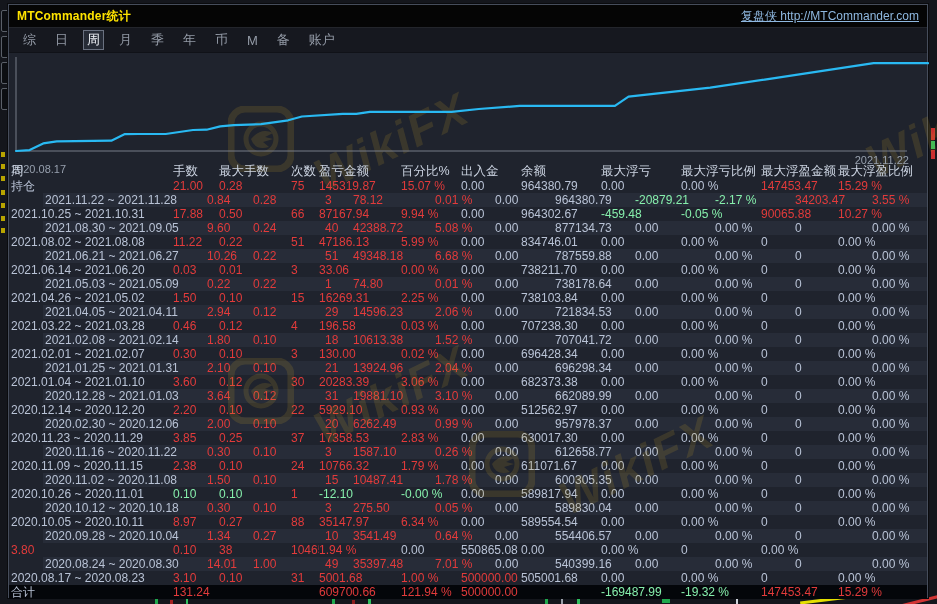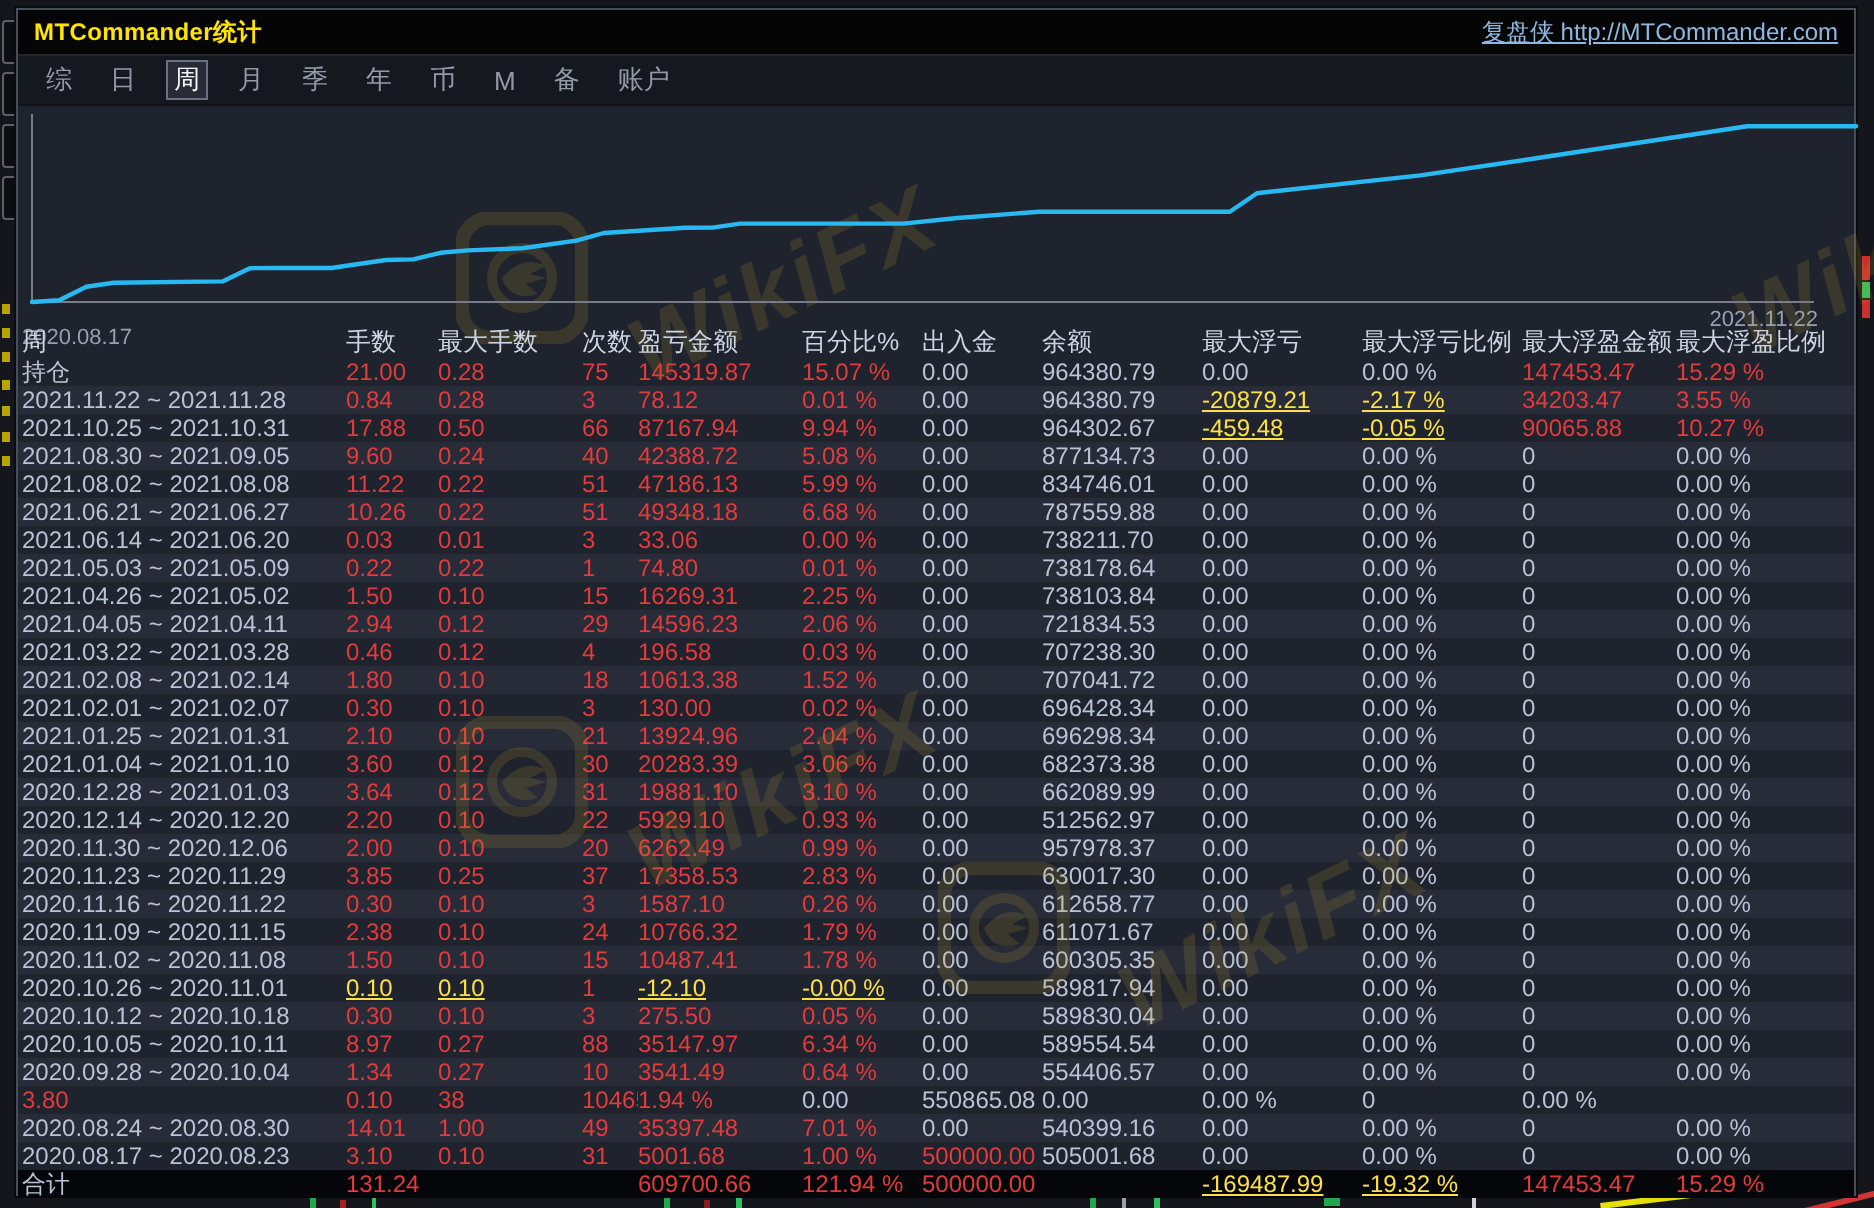--- a/index.html
+++ b/index.html
@@ -38,27 +38,27 @@
   .wm-text{color:#c9a227;font-size:46px;font-weight:bold;font-style:italic;
            transform:rotate(-26deg);letter-spacing:2px;}
   .wm-logo svg{display:block;}
 
   
   .table{position:relative;}
   .tr,.th-row{display:grid;padding-left:2px;
      grid-template-columns:162px 46px 72px 28px 82px 60px 60px 80px 80px 80px 77px 1fr;}
   .th-row{height:16px;line-height:16px;}
   .tr{height:14px;line-height:14px;font-size:12px;}
-  .tr.alt{background:#272c38;}
+  .tr.alt{background:#272c38;margin-left:34px;}
   .tr.total{background:#04060a;}
   .cell{white-space:nowrap;overflow:hidden;padding-right:4px;}
   .th{color:#ccd4e2;font-size:12.5px;white-space:nowrap;overflow:hidden;}
   .c-d{color:#b9c3d6;}
   .c-r{color:#e23b3b;}
-  .c-g{color:#fde047;text-decoration:underline;}
+  .c-g{color:#86efac;}
 </style>
 </head>
 <body>
 
 <div>
   <div class="edge-box" style="top:10px"></div>
   <div class="edge-box" style="top:36px"></div>
   <div class="edge-box" style="top:62px"></div>
   <div class="edge-box" style="top:88px"></div>
   <div class="ydash" style="top:152px"></div>
@@ -395,21 +395,21 @@
           <span class="cell c-r">5929.10</span>
           <span class="cell c-r">0.93 %</span>
           <span class="cell c-d">0.00</span>
           <span class="cell c-d">512562.97</span>
           <span class="cell c-d">0.00</span>
           <span class="cell c-d">0.00 %</span>
           <span class="cell c-d">0</span>
           <span class="cell c-d">0.00 %</span>
         </div>
         <div class="tr alt">
-          <span class="cell c-d">2020.11.30 ~ 2020.12.06</span>
+          <span class="cell c-d">2020.02.30 ~ 2020.12.06</span>
           <span class="cell c-r">2.00</span>
           <span class="cell c-r">0.10</span>
           <span class="cell c-r">20</span>
           <span class="cell c-r">6262.49</span>
           <span class="cell c-r">0.99 %</span>
           <span class="cell c-d">0.00</span>
           <span class="cell c-d">957978.37</span>
           <span class="cell c-d">0.00</span>
           <span class="cell c-d">0.00 %</span>
           <span class="cell c-d">0</span>

